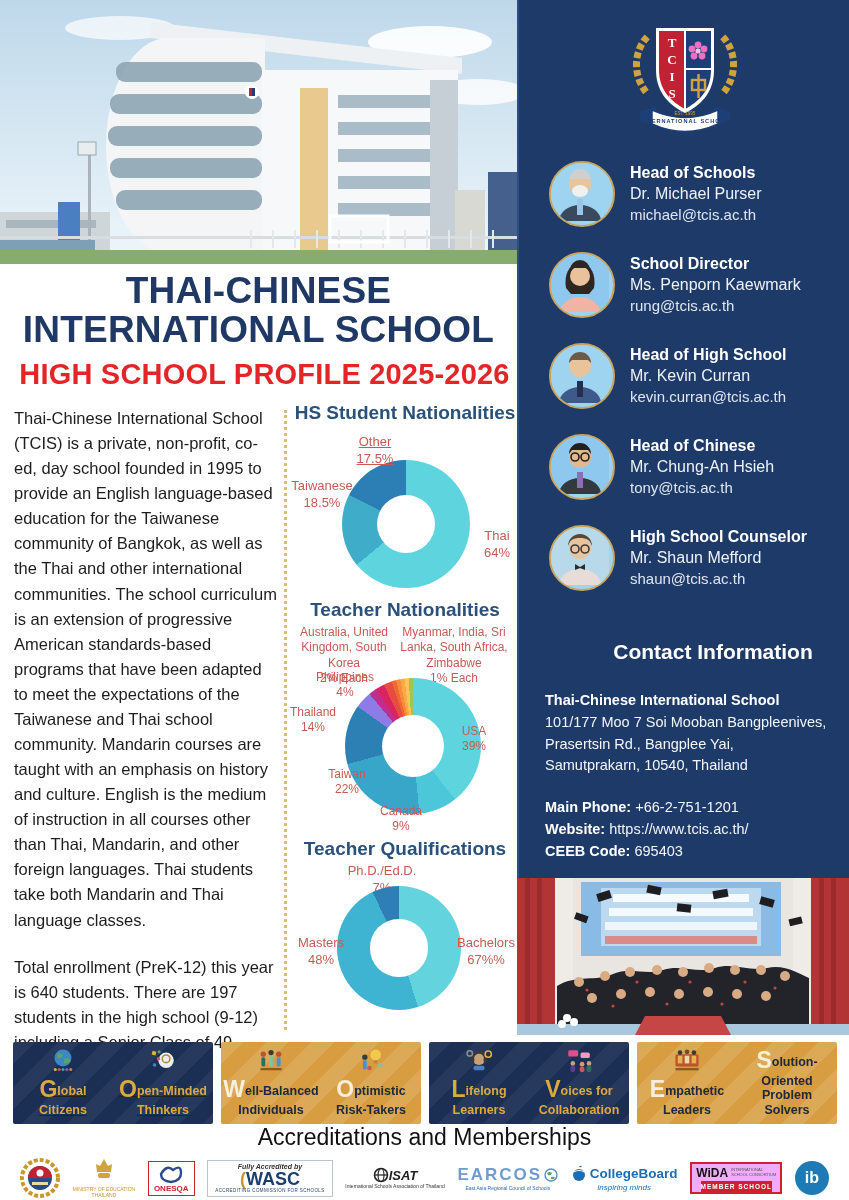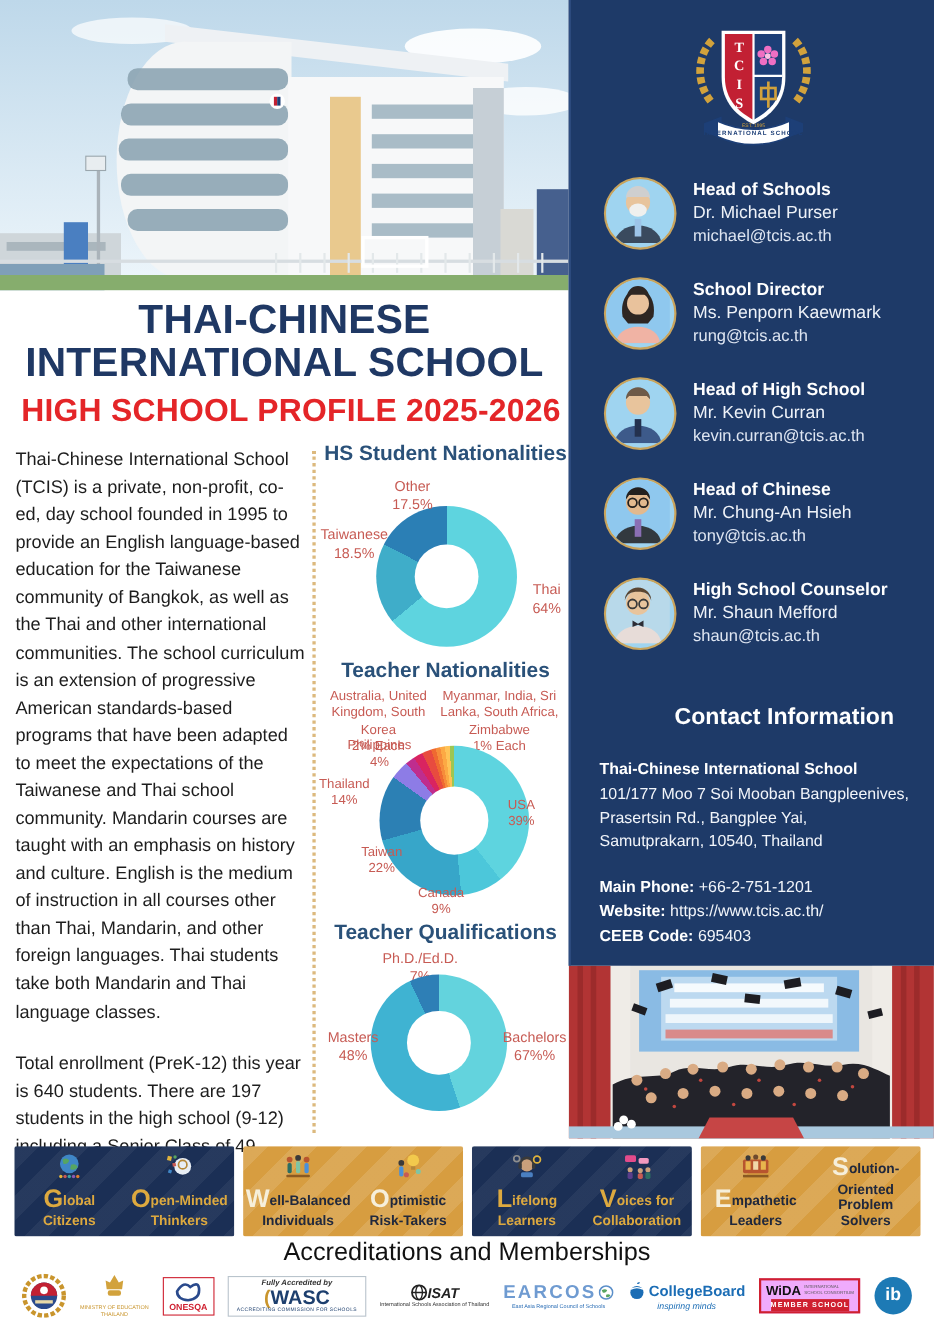--- a/index.html
+++ b/index.html
@@ -16,21 +16,21 @@
         border-left:3px dotted #dcb97e;}
   
   .charts-col{position:absolute;left:293px;top:402px;width:224px;height:634px;}
   .chart-title{position:absolute;width:100%;text-align:center;font-size:19px;font-weight:bold;color:#2a5179;}
   .donut{position:absolute;border-radius:50%;}
   .donut::after{content:"";position:absolute;inset:27%;background:#fff;border-radius:50%;}
   .callout{position:absolute;text-align:center;font-size:13px;line-height:1.28;color:#c75b54;}
   .callout.small{font-size:12px;}
   .callout span{display:block;}
   #c1-title{top:0;} #donut1{left:49px;top:58px;width:128px;height:128px;}
-  #c1-other{left:42px;top:32px;width:80px;}
+  #c1-other{left:42px;top:32px;width:80px;text-decoration:underline;}
   #c1-taiwanese{left:-13px;top:76px;width:84px;}
   #c1-thai{left:164px;top:126px;width:80px;}
   #c2-title{top:197px;}
   #c2-aus{left:-2px;top:223px;width:106px;}
   #c2-mya{left:100px;top:223px;width:122px;}
   #c2-phil{left:12px;top:268px;width:80px;}
   #donut2{left:52px;top:276px;width:136px;height:136px;}
   #c2-thailand{left:-20px;top:303px;width:80px;}
   #c2-taiwan{left:14px;top:365px;width:80px;text-align:center;}
   #c2-canada{left:68px;top:402px;width:80px;}
@@ -53,21 +53,21 @@
   .contact{position:absolute;left:517px;top:640px;width:392px;color:#fff;}
   .contact-title{text-align:center;font-size:21px;font-weight:bold;}
   .contact-body{margin:26px 0 0 28px;width:286px;font-size:14.5px;line-height:1.5;color:#f2f5fa;}
   .contact-body .bold,.contact-body b{font-weight:bold;color:#ffffff;}
   .contact-spacer{height:20px;}
   .grad-photo{position:absolute;left:517px;top:878px;width:332px;height:157px;}
   
   .vcard{position:absolute;top:1042px;width:200px;height:82px;display:flex;align-items:stretch;border-radius:2px;}
   .vcard.navy{background:#1b2f55;background-image:repeating-linear-gradient(135deg,rgba(255,255,255,.05) 0 16px,rgba(255,255,255,0) 16px 32px);}
   .vcard.gold{background:#d79d40;background-image:repeating-linear-gradient(135deg,rgba(255,255,255,.12) 0 16px,rgba(255,255,255,0) 16px 32px);}
-  #vcard0{left:13px;} #vcard1{left:221px;} #vcard2{left:429px;} #vcard3{left:637px;}
+  #vcard0{left:13px;text-decoration:underline;} #vcard1{left:221px;} #vcard2{left:429px;} #vcard3{left:637px;}
   .vitem{flex:1;display:flex;flex-direction:column;align-items:center;justify-content:flex-end;padding:6px 2px 7px;}
   .vicon{height:34px;margin-bottom:2px;}
   .vlabel{text-align:center;font-size:12.5px;font-weight:bold;line-height:1.15;}
   .navy .vlabel{color:#dda93f;}
   .gold .vlabel{color:#20283c;}
   .vinit{font-size:23px;font-weight:bold;vertical-align:-2px;}
   .gold .vinit{color:#f6efdb;}
   
   .accr-title{position:absolute;left:0;top:1124px;width:849px;text-align:center;font-size:23px;color:#111;font-weight:500;}
   .accr-row{position:absolute;left:20px;top:1156px;width:809px;height:44px;display:flex;align-items:center;justify-content:space-between;}

